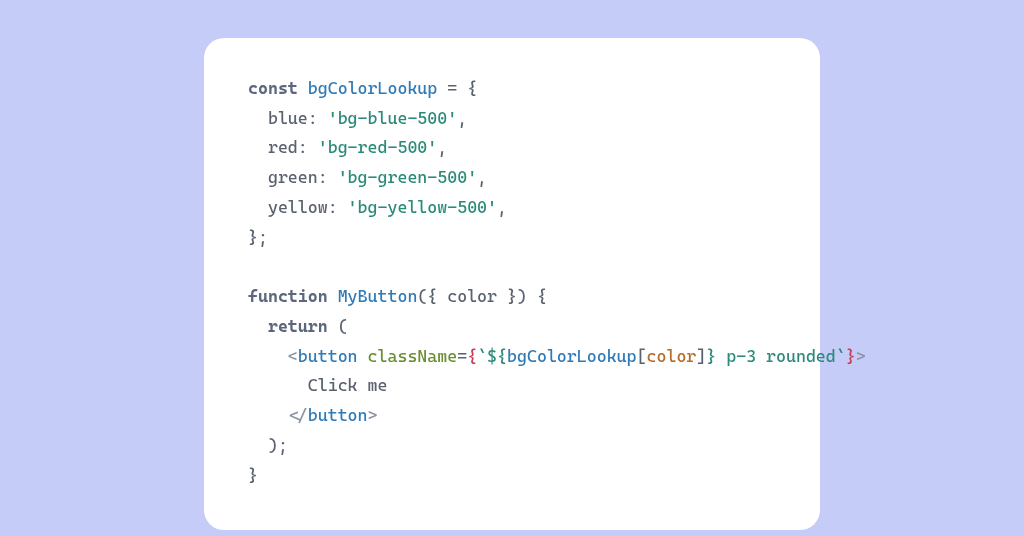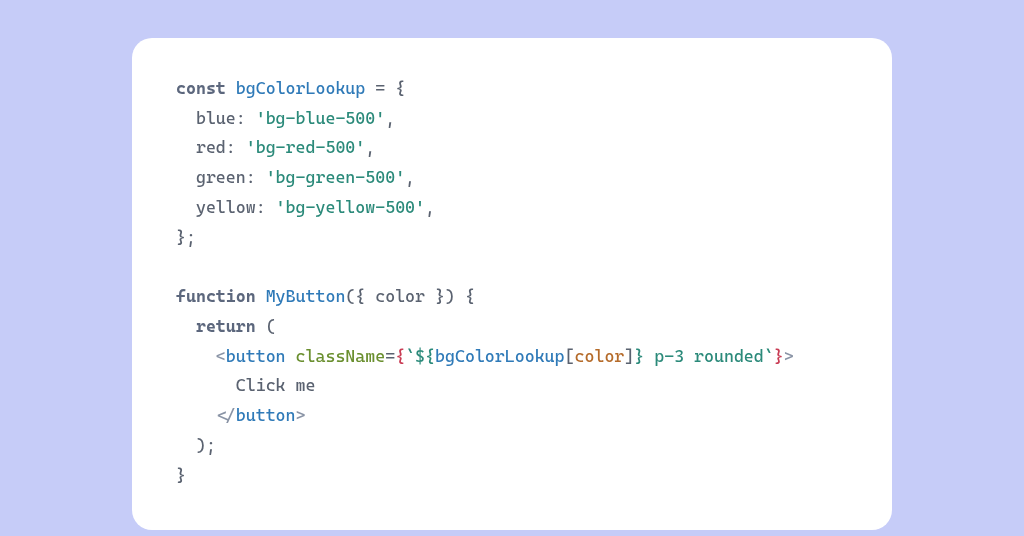--- a/index.html
+++ b/index.html
@@ -13,21 +13,21 @@
   body {
     background: #c6ccf8;
     display: flex;
     align-items: center;
     justify-content: center;
     font-family: ui-monospace, "SF Mono", "Cascadia Code", Menlo, Consolas, "Liberation Mono", monospace;
   }
   .card {
     background: #ffffff;
     border-radius: 20px;
-    width: 760px;
+    width: 616px;
     padding: 36px 44px 40px 44px;
     margin-top: 32px;
   }
   pre.code {
     margin: 0;
     font-family: inherit;
     font-size: 17px;
     line-height: 1.75;
     color: #5a6270;
     white-space: pre;

